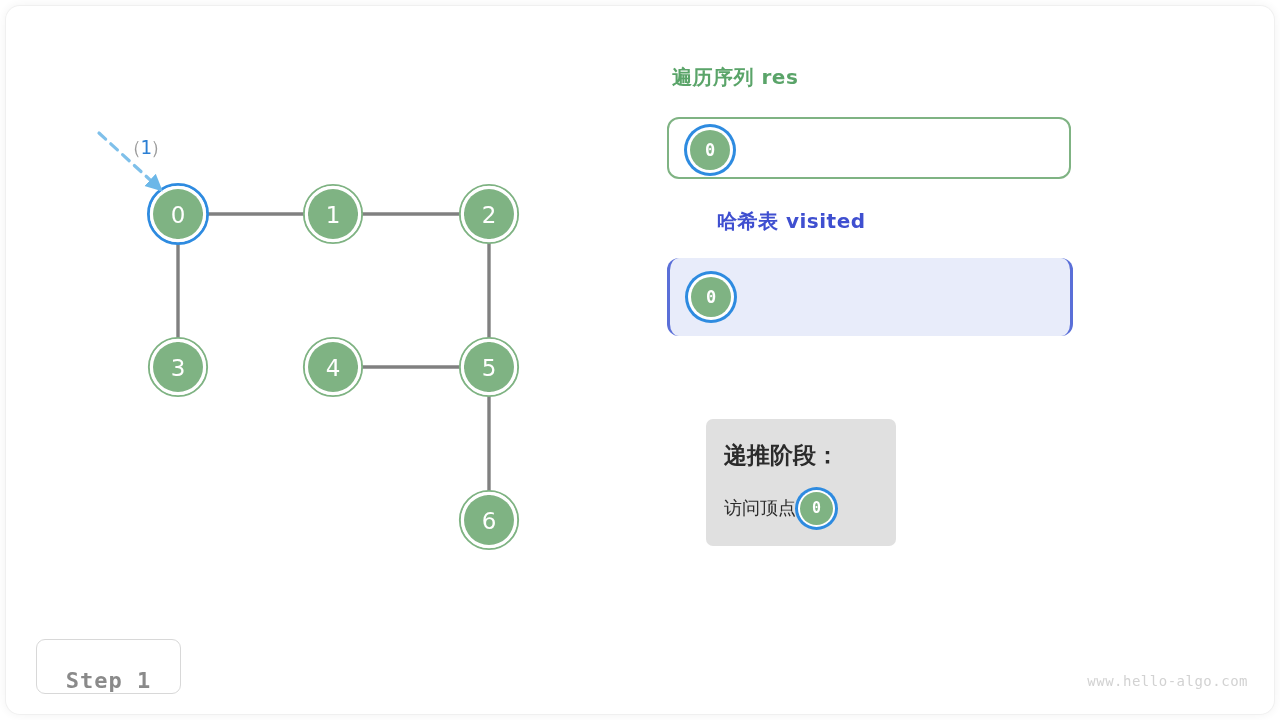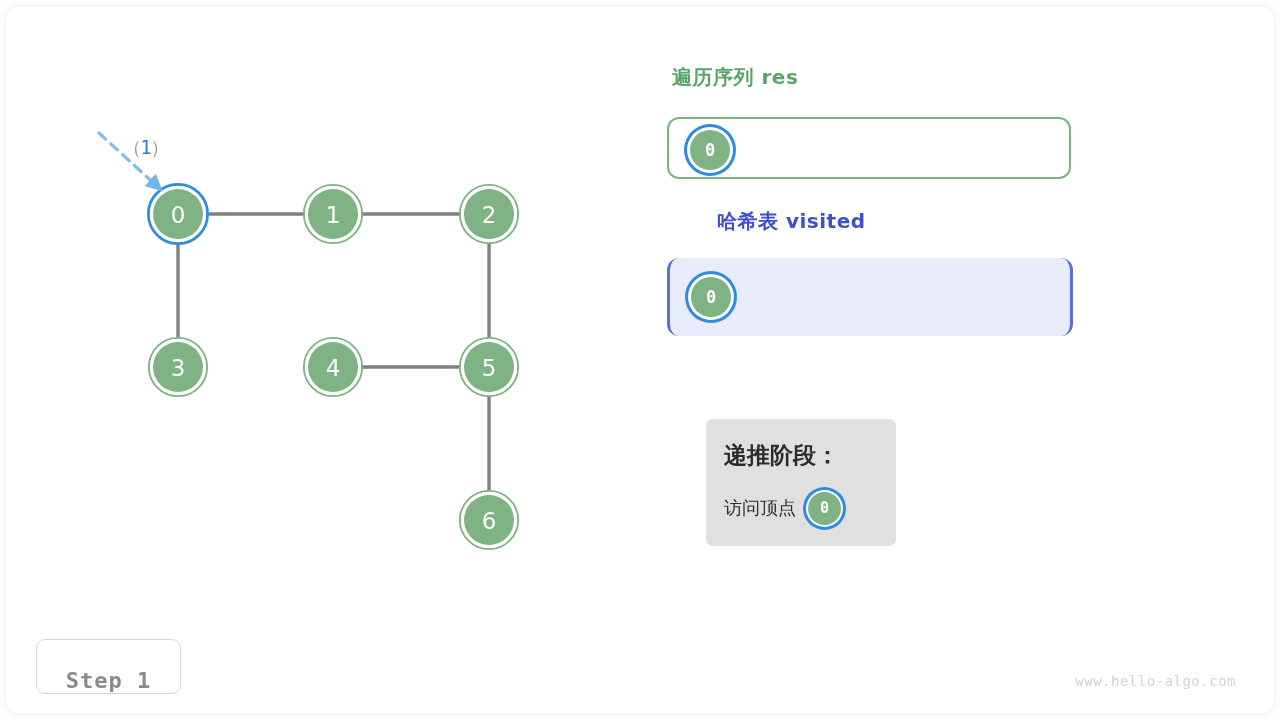--- a/index.html
+++ b/index.html
@@ -154,21 +154,21 @@
     top: 69px;
     display: flex;
     align-items: center;
     height: 40px;
   }
   .info-row-text {
     font-family: "DejaVu Sans", "Liberation Sans", sans-serif;
     font-size: 18px;
     color: #2b2b2b;
     white-space: nowrap;
-    margin-right: 12px;
+    margin-right: 4px;
   }
   .info-token {
     position: relative;
     width: 33px;
     height: 33px;
     border-radius: 50%;
     background: #7fb383;
     box-shadow: 0 0 0 2px #ffffff, 0 0 0 5px #2e8be0;
     display: flex;
     align-items: center;
@@ -197,21 +197,21 @@
   }
   .step-badge span {
     font-family: "DejaVu Sans Mono", monospace;
     font-weight: bold;
     font-size: 22px;
     letter-spacing: 1px;
     color: #8a8a8a;
   }
   .watermark {
     position: absolute;
-    right: 44px;
+    right: 32px;
     top: 673px;
     font-family: "DejaVu Sans Mono", monospace;
     font-size: 14px;
     color: #d2d2d2;
     letter-spacing: 0.5px;
   }
 </style>
 </head>
 <body>
 

